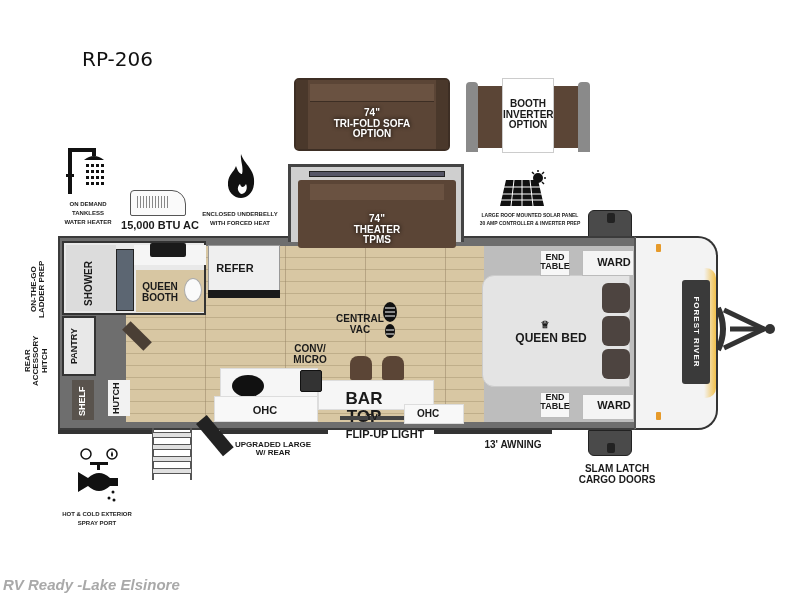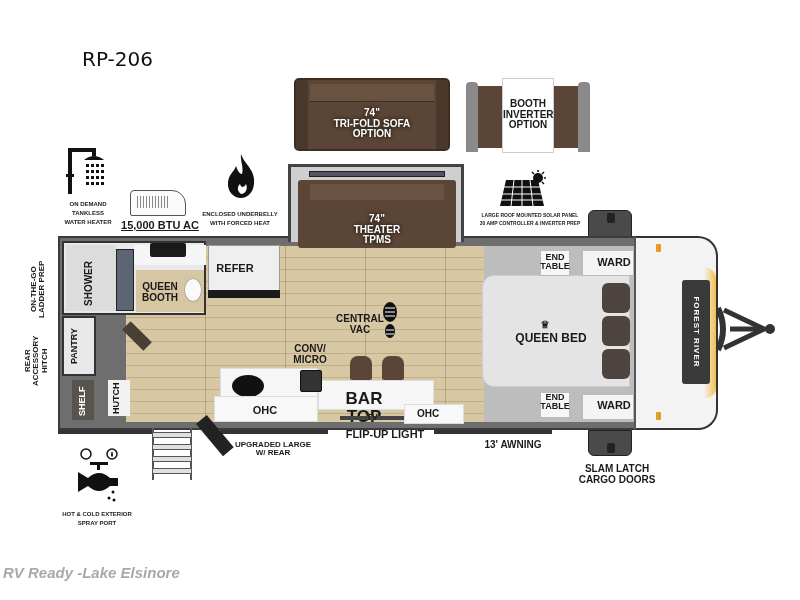--- a/index.html
+++ b/index.html
@@ -1,21 +1,21 @@
 <!DOCTYPE html>
 <html><head>
 <meta charset="utf-8">
 <style>
   * { box-sizing: border-box; margin: 0; padding: 0; }
   body { width: 800px; height: 600px; background: #ffffff; position: relative; overflow: hidden; font-family: "Liberation Sans", sans-serif; }
   .abs { position: absolute; }
   .lbl { position: absolute; font-family: "Liberation Sans", sans-serif; font-weight: bold; color: #1a1a1a; text-align: center; line-height: 1.05; }
   .small { font-size: 6px; font-weight: bold; color: #222; text-align: center; line-height: 1.5; position: absolute; font-family: "Liberation Sans", sans-serif; }
   .model { position: absolute; left: 82px; top: 47px; font-size: 20px; font-family: "DejaVu Sans", sans-serif; color: #111; }
-  .watermark { position: absolute; left: 3px; top: 564px; font-size: 15px; font-weight: bold; font-style: italic; color: #a9a9a9; font-family: "Liberation Sans", sans-serif; }
+  .watermark { position: absolute; left: 3px; top: 576px; font-size: 15px; font-weight: bold; font-style: italic; color: #a9a9a9; font-family: "Liberation Sans", sans-serif; }
 
   
   .sofa-opt { left: 294px; top: 78px; width: 156px; height: 73px; background: #5b4536; border-radius: 5px; border: 2px solid #3d2e24; }
   .sofa-back { position:absolute; left:14px; right:14px; top:4px; height:18px; background:#6a5241; border-bottom:1px solid #3d2e24; }
   .sofa-arm-l { position:absolute; left:0; top:0; bottom:0; width:12px; background:#4a382b; }
   .sofa-arm-r { position:absolute; right:0; top:0; bottom:0; width:12px; background:#4a382b; }
   .sofa-opt .lbl { color:#fff; font-size:10px; left:0; right:0; top:28px; text-shadow: 0 0 4px #000; }
 
   .booth-opt { left: 466px; top: 78px; width: 124px; height: 75px; }
   .booth-side-l { position:absolute; left:0; top:4px; width:12px; height:70px; background:#8a8a8a; border-radius:4px 4px 0 0; }
@@ -140,21 +140,21 @@
 </svg>
 <div class="small" style="left:56px;top:200px;width:64px;">
   <div>ON DEMAND</div>
   <div>TANKLESS</div>
   <div>WATER HEATER</div>
 </div>
 
 <div class="abs ac-unit">
     <div class="ac-grille"></div>
   </div>
-<div class="lbl" style="left:120px;top:220px;width:80px;font-size:11px;text-decoration:underline;">15,000 BTU AC</div>
+<div class="lbl" style="left:120px;top:220px;width:80px;font-size:11px;">15,000 BTU AC</div>
 
 <svg class="abs" style="left:224px;top:154px;" width="34" height="44">
   <path d="M17 0 C20 10 32 16 30 30 C29 40 22 44 17 44 C10 44 3 38 4 28 C5 20 10 18 12 12 C14 18 16 20 18 20 C20 14 16 6 17 0 Z M17 40 C22 40 24 34 22 30 C20 34 17 34 16 30 C14 32 12 36 17 40 Z" fill="#111"></path>
 </svg>
 <div class="small" style="left:200px;top:210px;width:80px;">
   <div>ENCLOSED UNDERBELLY</div>
   <div>WITH FORCED HEAT</div>
 </div>
 
 <svg class="abs" style="left:498px;top:170px;" width="50" height="40">

